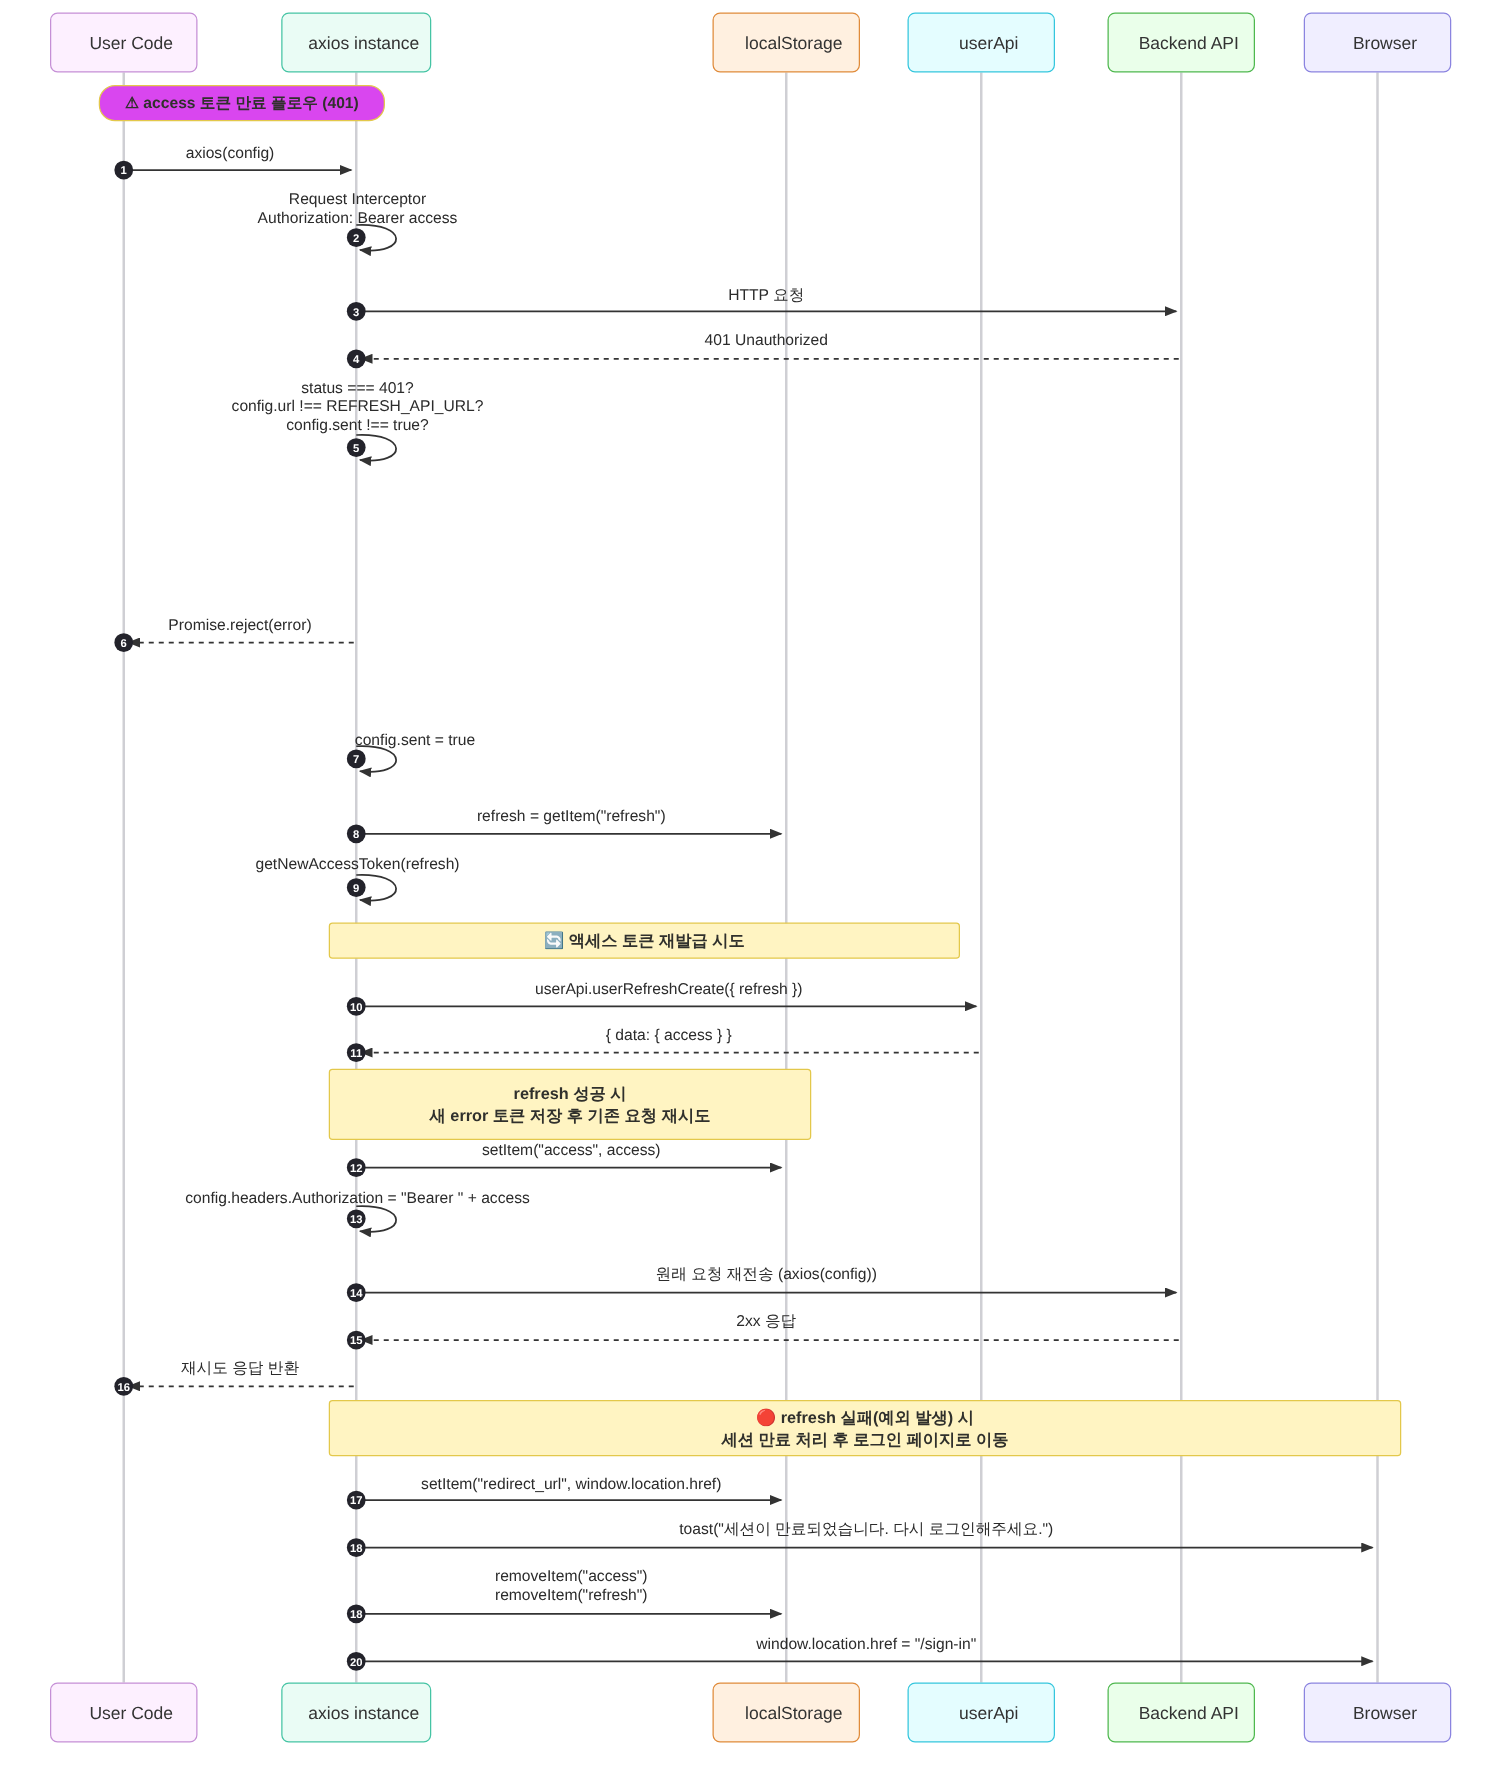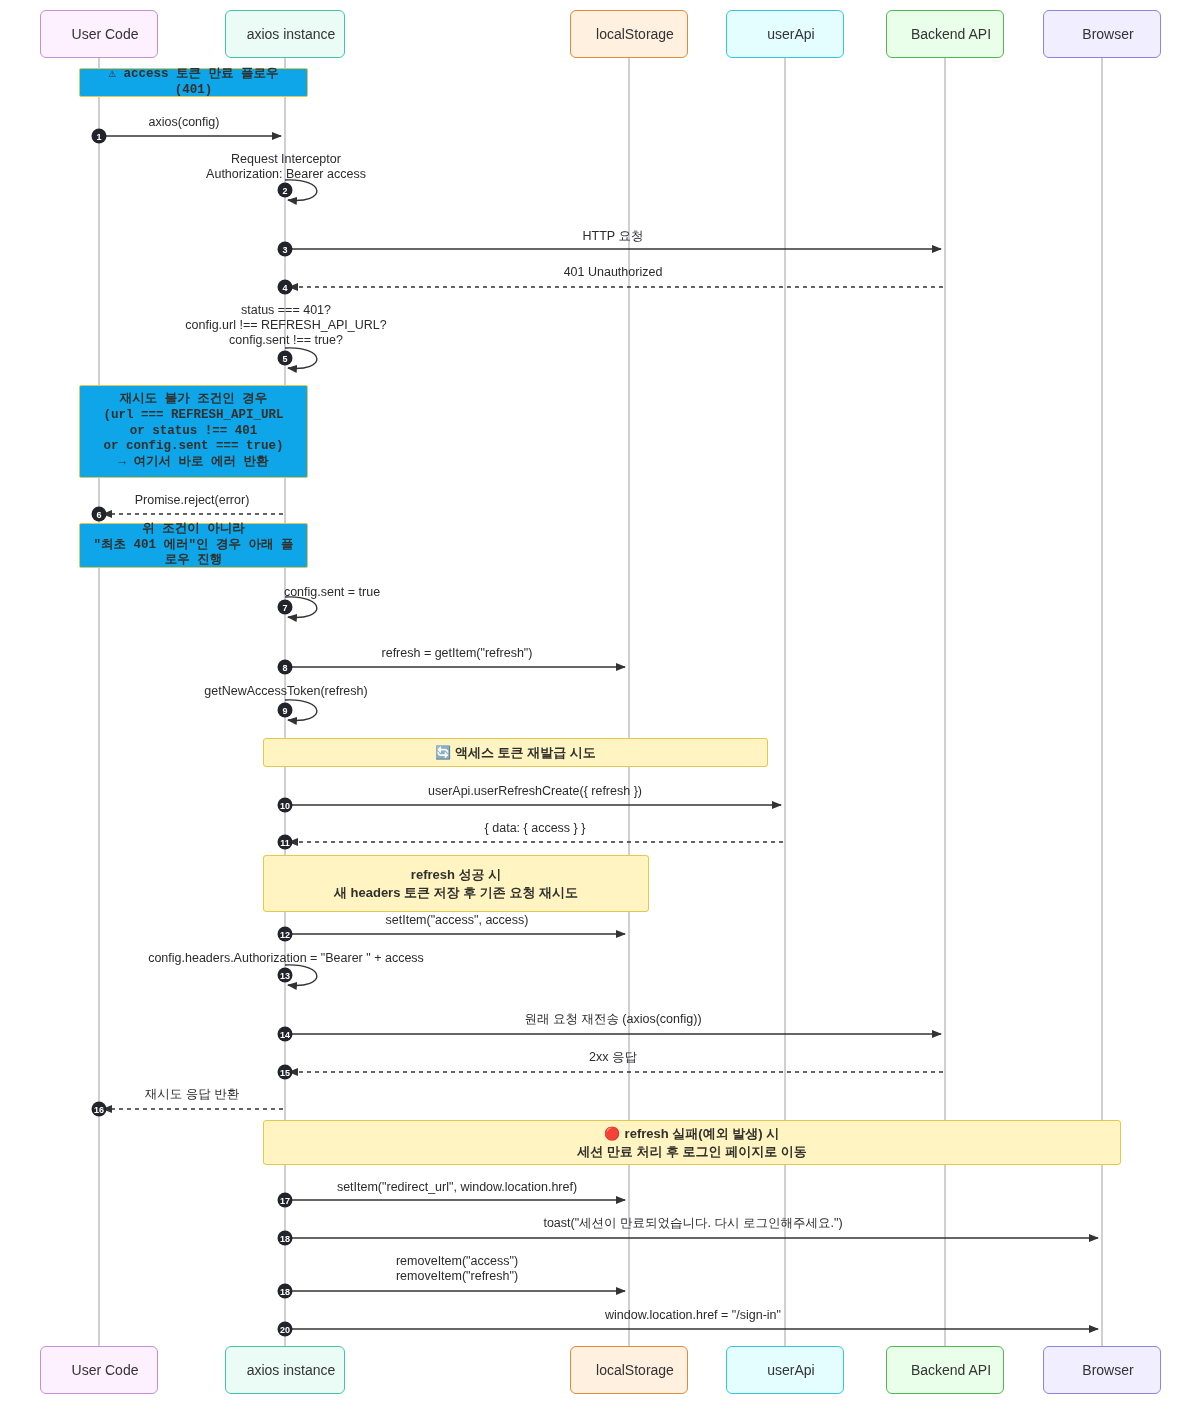--- a/index.html
+++ b/index.html
@@ -17,27 +17,26 @@
     box-sizing:border-box;
     border-radius:6px;
     display:flex;align-items:center;justify-content:center;
     font-size:14px;font-weight:400;color:#333;
     text-align:center;
     padding-left:12px;
   }
   .lifeline{position:absolute;width:0;border-left:2px solid #cfcfd4;}
   .note{
     position:absolute;box-sizing:border-box;
-    background:#0ea5e9;border:1px solid #e3c84b;
-    border-radius:2px;
+    background:#d946ef;border:1px solid #e3c84b;
+    border-radius:13px;
     display:flex;flex-direction:column;align-items:center;justify-content:center;
     font-size:12.5px;font-weight:bold;color:#30302c;
     text-align:center;line-height:1.25;
     padding:4px 8px;
-    font-family:Liberation Mono, monospace;
   }
   .banner{
     position:absolute;box-sizing:border-box;
     background:#fff4c2;border:1px solid #e3c84b;
     border-radius:3px;
     display:flex;flex-direction:column;align-items:center;justify-content:center;
     font-size:13px;font-weight:bold;color:#30302c;
     text-align:center;line-height:1.35;
   }
   .msg-label{
@@ -134,37 +133,26 @@
     <div class="msg-label" style="left: 693px; top: 1216px;">toast("세션이 만료되었습니다. 다시 로그인해주세요.")</div>
     <div class="seqnum" style="left: 285px; top: 1238px;">18</div>
     <div class="msg-label" style="left: 457px; top: 1254px;">removeItem("access")
 removeItem("refresh")</div>
     <div class="seqnum" style="left: 285px; top: 1291px;">18</div>
     <div class="msg-label" style="left: 693px; top: 1308px;">window.location.href = "/sign-in"</div>
     <div class="seqnum" style="left: 285px; top: 1329px;">20</div>
     <div class="note" style="left: 79px; top: 68px; width: 229px; height: 29px;">
       <div>⚠ access 토큰 만료 플로우 (401)</div>
     </div>
-    <div class="note" style="left: 79px; top: 385px; width: 229px; height: 93px;">
-      <div>재시도 불가 조건인 경우</div>
-      <div>(url === REFRESH_API_URL</div>
-      <div>or status !== 401</div>
-      <div>or config.sent === true)</div>
-      <div>→ 여기서 바로 에러 반환</div>
-    </div>
-    <div class="note" style="left: 79px; top: 523px; width: 229px; height: 45px;">
-      <div>위 조건이 아니라</div>
-      <div>"최초 401 에러"인 경우 아래 플로우 진행</div>
-    </div>
     <div class="banner" style="left: 263px; top: 738px; width: 505px; height: 29px;">
       <div>🔄 액세스 토큰 재발급 시도</div>
     </div>
     <div class="banner" style="left: 263px; top: 855px; width: 386px; height: 57px;">
       <div>refresh 성공 시</div>
-      <div>새 headers 토큰 저장 후 기존 요청 재시도</div>
+      <div>새 error 토큰 저장 후 기존 요청 재시도</div>
     </div>
     <div class="banner" style="left: 263px; top: 1120px; width: 858px; height: 45px;">
       <div>🔴 refresh 실패(예외 발생) 시</div>
       <div>세션 만료 처리 후 로그인 페이지로 이동</div>
     </div>
     <div class="actor-box" style="left: 40px; top: 10px; width: 118px; height: 48px; background: rgb(253, 240, 255); border: 1.5px solid rgb(197, 143, 214);">
       <span>User Code</span>
     </div>
     <div class="actor-box" style="left: 40px; top: 1346px; width: 118px; height: 48px; background: rgb(253, 240, 255); border: 1.5px solid rgb(197, 143, 214);">
       <span>User Code</span>

